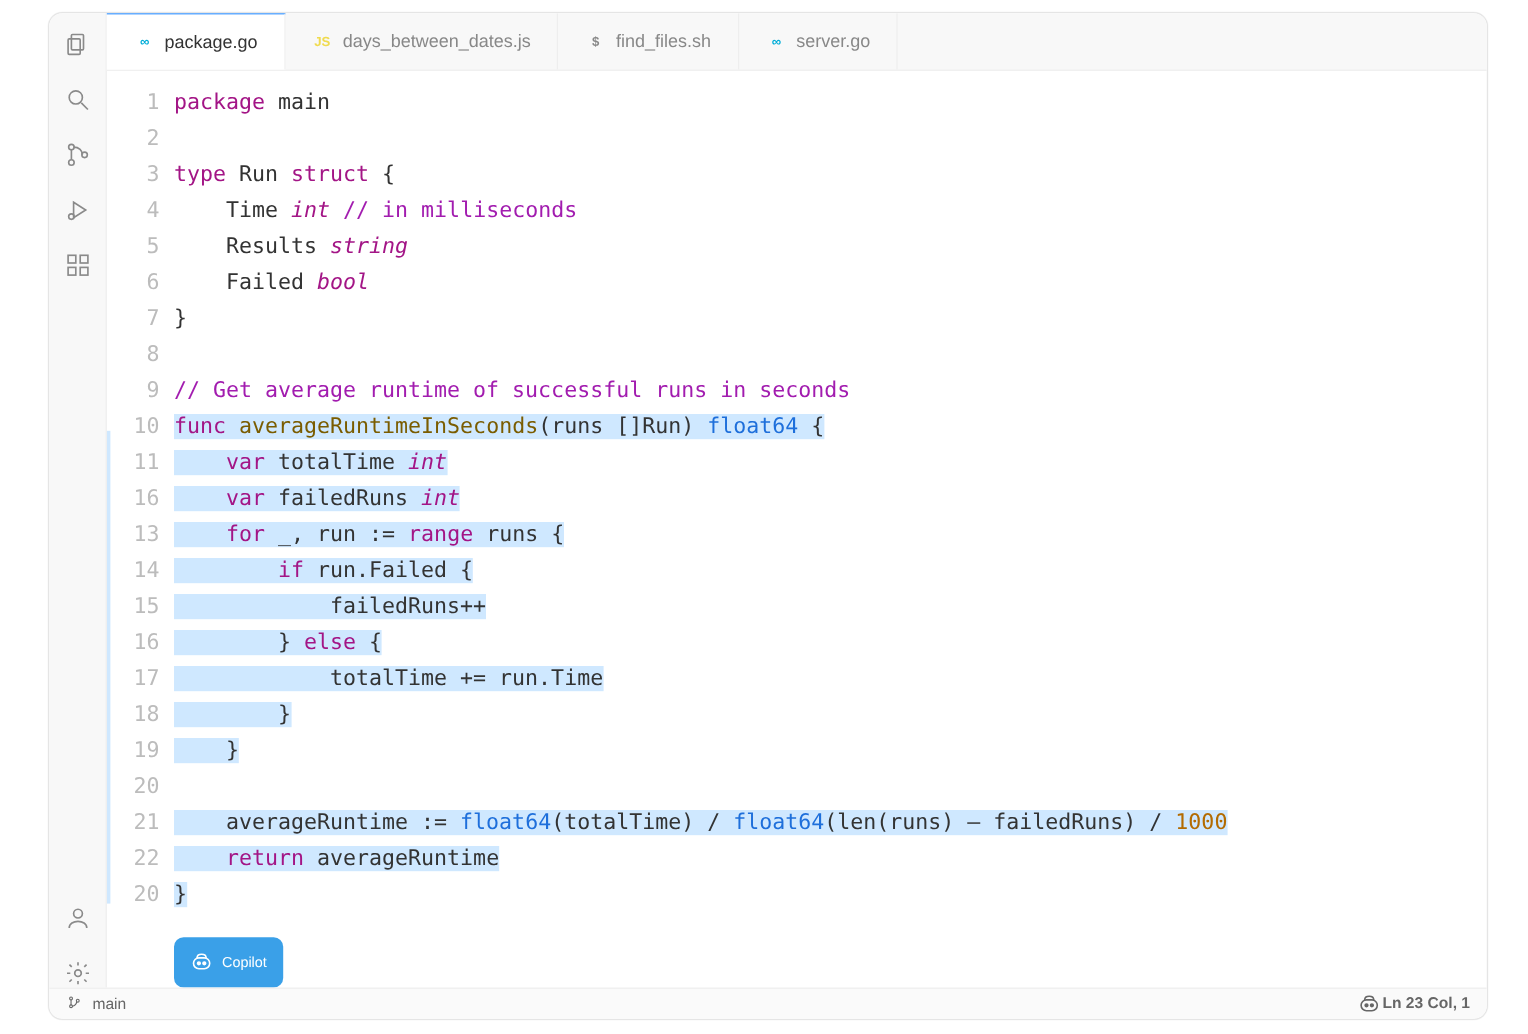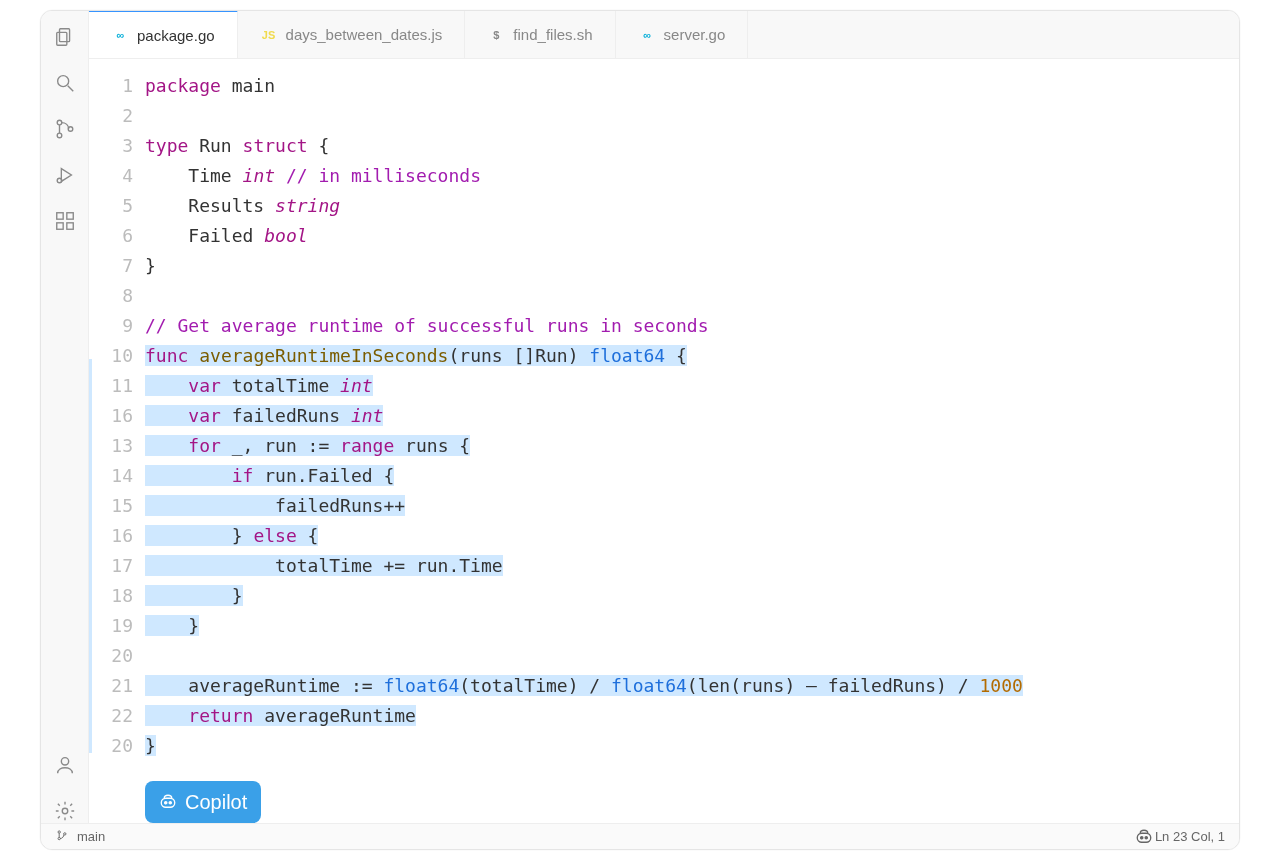--- a/index.html
+++ b/index.html
@@ -26,23 +26,23 @@
 .code { flex:1; position:relative; white-space:pre; color:#333; }
 .code .line { height:30px; position:relative; }
 .hl { background:#cfe8ff; display:inline; }
 .kw { color:#a31586; }
 .ty { color:#a31586;font-style:italic; }
 .fn { color:#7a5c00; }
 .cm { color:#a21caf; }
 .ret { color:#1e6fdb; }
 .num { color:#b36b00; }
 .leftline { position:absolute; left:0; top:300px; width:3px; height:394px; background:#cfe8ff; }
-.copilot-btn { position:absolute; bottom:0px; left:56px; background:#3aa0e8; color:#fff; border-radius:8px; padding:6px 14px; display:flex; align-items:center; gap:8px; font-family:-apple-system,sans-serif; font-size:20px; font-weight:500; z-index:5; }
+.copilot-btn { position:absolute; bottom:0px; left:56px; background:#3aa0e8; color:#fff; border-radius:8px; padding:6px 14px; display:flex; align-items:center; gap:8px; font-family:-apple-system,sans-serif; font-size:12px; font-weight:500; z-index:5; }
 .statusbar { height:26px; background:#fafafa; border-top:1px solid #eee; display:flex; align-items:center; padding:0 14px; font-size:13px; color:#666; gap:8px; }
-.statusbar .rspace { margin-left:auto; display:flex; align-items:center; gap:2px;}
+.statusbar .rspace { margin-left:auto; display:flex; align-items:flex-start; gap:2px;font-weight:bold;}
 .branch-icon{ transform:scale(0.8); }
 .copilot-face { width:18px; height:18px; }
 </style>
 </head>
 <body>
 
 <div class="window">
   <div class="body">
     <div class="activitybar">
       <div class="act-icon">

